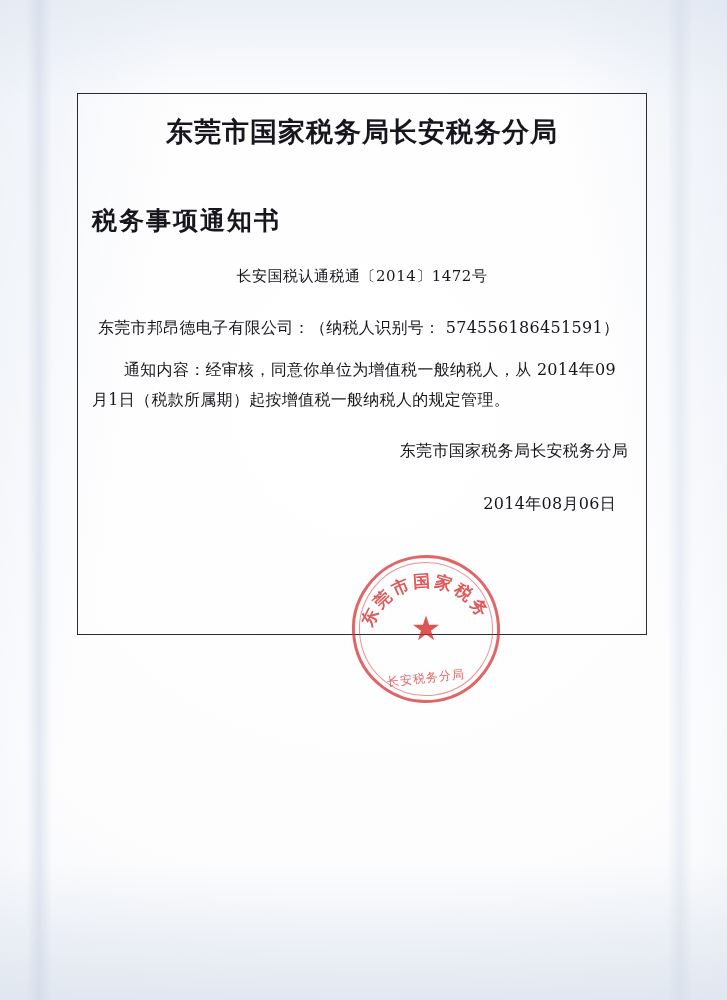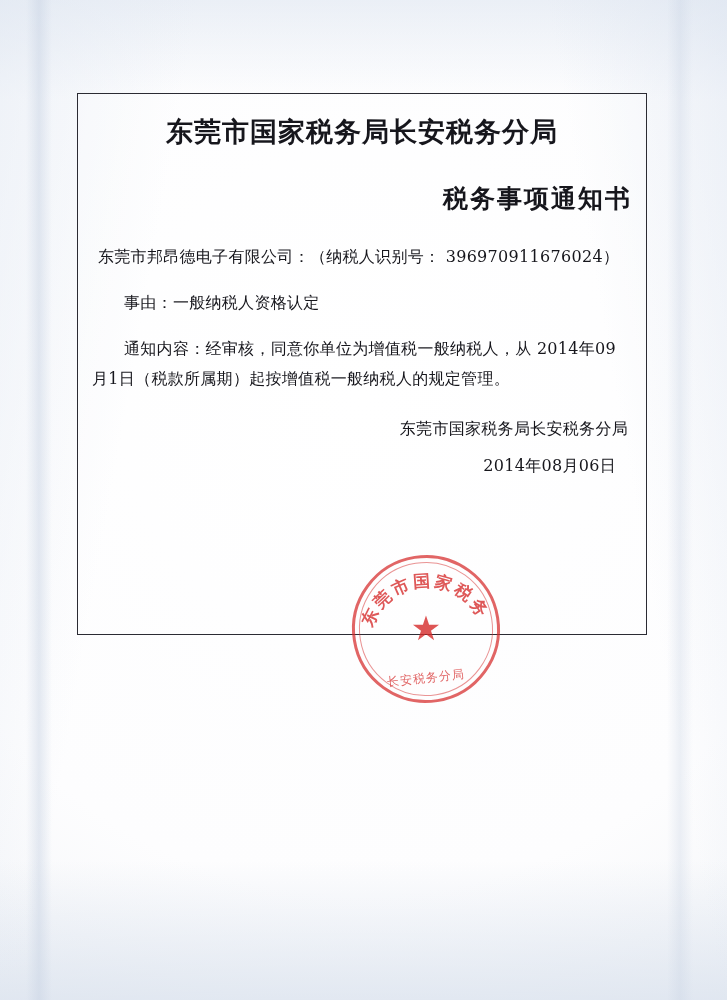--- a/index.html
+++ b/index.html
@@ -69,25 +69,25 @@
     text-align: center;
     font-size: 27px;
     font-weight: bold;
     letter-spacing: 1px;
     margin-top: 22px;
     line-height: 1.2;
     font-family: "DejaVu Serif", "Liberation Serif", serif;
   }
 
   .doc-title {
-    text-align: right;
+    text-align: left;
     font-size: 25px;
     font-weight: bold;
     letter-spacing: 2px;
-    margin-top: 34px;
+    margin-top: 56px;
     font-family: "DejaVu Serif", "Liberation Serif", serif;
   }
 
   .doc-number {
     text-align: center;
     font-size: 15px;
     margin-top: 30px;
     letter-spacing: 0.5px;
     font-family: "DejaVu Serif", "Liberation Serif", serif;
   }
@@ -112,21 +112,21 @@
 
   .signature {
     margin-top: 26px;
     text-align: right;
     font-size: 16px;
     padding-right: 4px;
     letter-spacing: 0.3px;
     font-family: "DejaVu Serif", "Liberation Serif", serif;
   }
   .sign-date {
-    margin-top: 16px;
+    margin-top: 32px;
     text-align: right;
     font-size: 16px;
     padding-right: 16px;
     letter-spacing: 0.3px;
     font-family: "DejaVu Serif", "Liberation Serif", serif;
   }
 
   
   .seal {
     position: absolute;
@@ -192,24 +192,24 @@
   <div class="crease c1"></div>
   <div class="crease c2"></div>
 
   <div class="doc-box">
     <div class="inner">
 
       <div class="org-title">东莞市国家税务局长安税务分局</div>
 
       <div class="doc-title">税务事项通知书</div>
 
-
-      <div class="addressee">东莞市邦昂德电子有限公司：（纳税人识别号： 396970911676024）</div>
-
-      <div class="para">事由：一般纳税人资格认定</div>
+      <div class="doc-number">长安国税认通税通〔2014〕1472号</div>
+
+      <div class="addressee">东莞市邦昂德电子有限公司：（纳税人识别号： 574556186451591）</div>
+
 
 
       <div class="para tight">通知内容：经审核，同意你单位为增值税一般纳税人，从 2014年09月1日（税款所属期）起按增值税一般纳税人的规定管理。</div>
 
       <div class="signature">东莞市国家税务局长安税务分局</div>
 
       <div class="sign-date">2014年08月06日</div>
     </div>
   </div>
 

